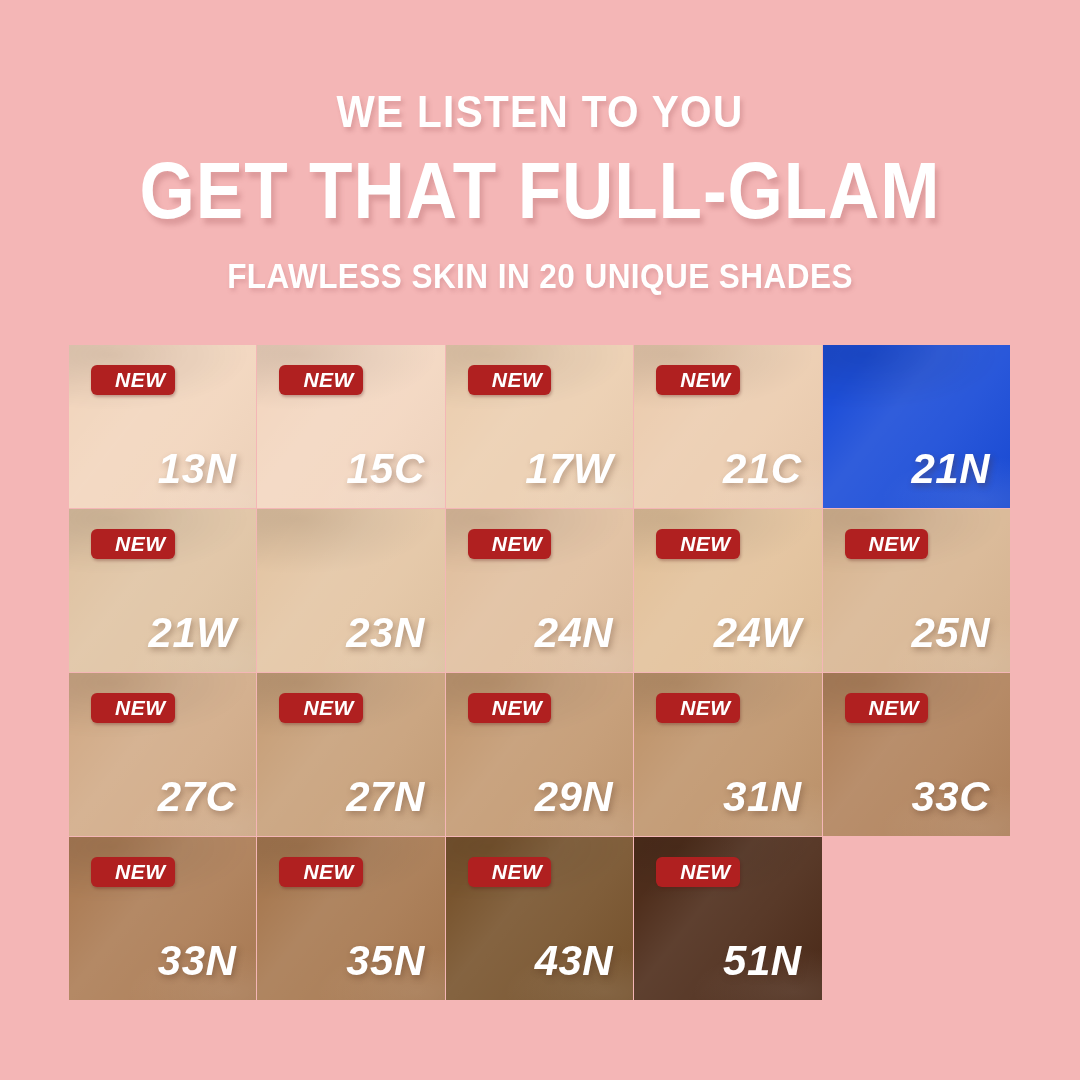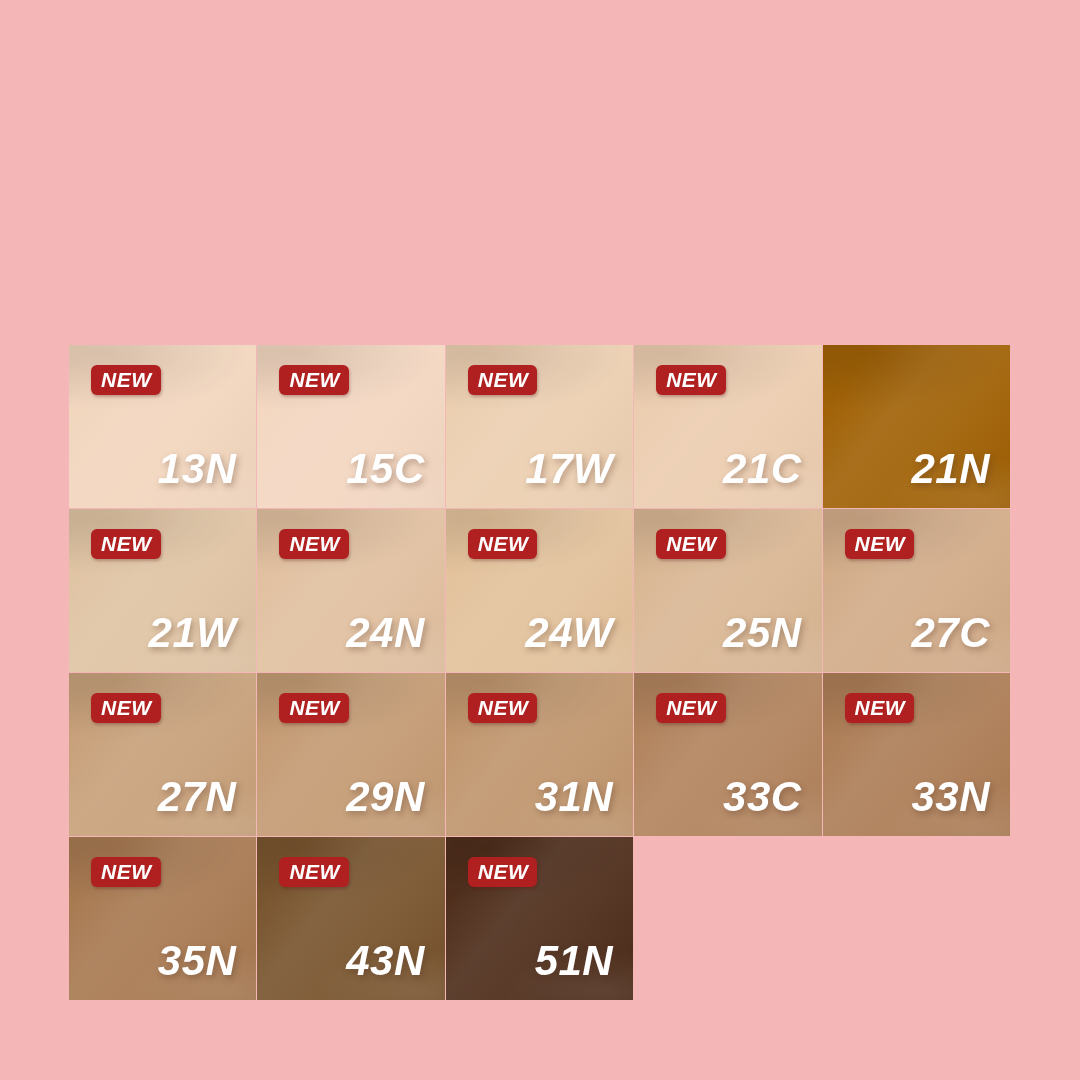--- a/index.html
+++ b/index.html
@@ -93,21 +93,21 @@
       radial-gradient(ellipse 120% 55% at 22% 6%, rgba(0,0,0,0.10), rgba(0,0,0,0) 62%),
       radial-gradient(ellipse 90% 45% at 85% 95%, rgba(255,255,255,0.10), rgba(255,255,255,0) 60%);
     pointer-events:none;
   }
 
   .badge {
     position:absolute;
     top:20px; left:22px;
     z-index:3;
     display:inline-block;
-    padding:4px 9px 5px 10px;
+    padding:4px 9px 5px 24px;
     border-radius:6px;
     background:#b02020;
     color:#ffffff;
     font-size:21px;
     font-weight:bold;
     font-style:italic;
     letter-spacing:0.5px;
     line-height:1;
     box-shadow:1px 2px 3px rgba(90,20,20,0.30);
   }
@@ -123,45 +123,53 @@
     letter-spacing:0.5px;
     line-height:1;
     text-shadow:2px 3px 6px rgba(80,45,30,0.35);
   }
 </style>
 </head>
 <body>
 
 <div id="page" style="background: rgb(244, 182, 182);">
 
+  <div class="headings">
+    <div class="eyebrow">WE LISTEN TO YOU</div>
+    <div class="headline">GET THAT FULL-GLAM</div>
+    <div class="subline">FLAWLESS SKIN IN 20 UNIQUE SHADES</div>
+  </div>
 
   <div id="grid">
       <div class="swatch" style="background: rgb(242, 214, 190);">
         <span class="badge" style="background: rgb(176, 32, 32); color: rgb(255, 255, 255);">NEW</span>
         <span class="shade-label">13N</span>
       </div>
       <div class="swatch" style="background: rgb(243, 215, 193);">
         <span class="badge" style="background: rgb(176, 32, 32); color: rgb(255, 255, 255);">NEW</span>
         <span class="shade-label">15C</span>
       </div>
       <div class="swatch" style="background: rgb(236, 207, 177);">
         <span class="badge" style="background: rgb(176, 32, 32); color: rgb(255, 255, 255);">NEW</span>
         <span class="shade-label">17W</span>
       </div>
       <div class="swatch" style="background: rgb(236, 205, 176);">
         <span class="badge" style="background: rgb(176, 32, 32); color: rgb(255, 255, 255);">NEW</span>
         <span class="shade-label">21C</span>
       </div>
-      <div class="swatch" style="background: #a16207;">
+      <div class="swatch" style="background: #1d4ed8;">
         <span class="shade-label">21N</span>
       </div>
       <div class="swatch" style="background: rgb(224, 196, 164);">
         <span class="badge" style="background: rgb(176, 32, 32); color: rgb(255, 255, 255);">NEW</span>
         <span class="shade-label">21W</span>
       </div>
+      <div class="swatch" style="background: rgb(228, 198, 165);">
+        <span class="shade-label">23N</span>
+      </div>
       <div class="swatch" style="background: rgb(225, 192, 160);">
         <span class="badge" style="background: rgb(176, 32, 32); color: rgb(255, 255, 255);">NEW</span>
         <span class="shade-label">24N</span>
       </div>
       <div class="swatch" style="background: rgb(227, 194, 156);">
         <span class="badge" style="background: rgb(176, 32, 32); color: rgb(255, 255, 255);">NEW</span>
         <span class="shade-label">24W</span>
       </div>
       <div class="swatch" style="background: rgb(217, 183, 148);">
         <span class="badge" style="background: rgb(176, 32, 32); color: rgb(255, 255, 255);">NEW</span>

